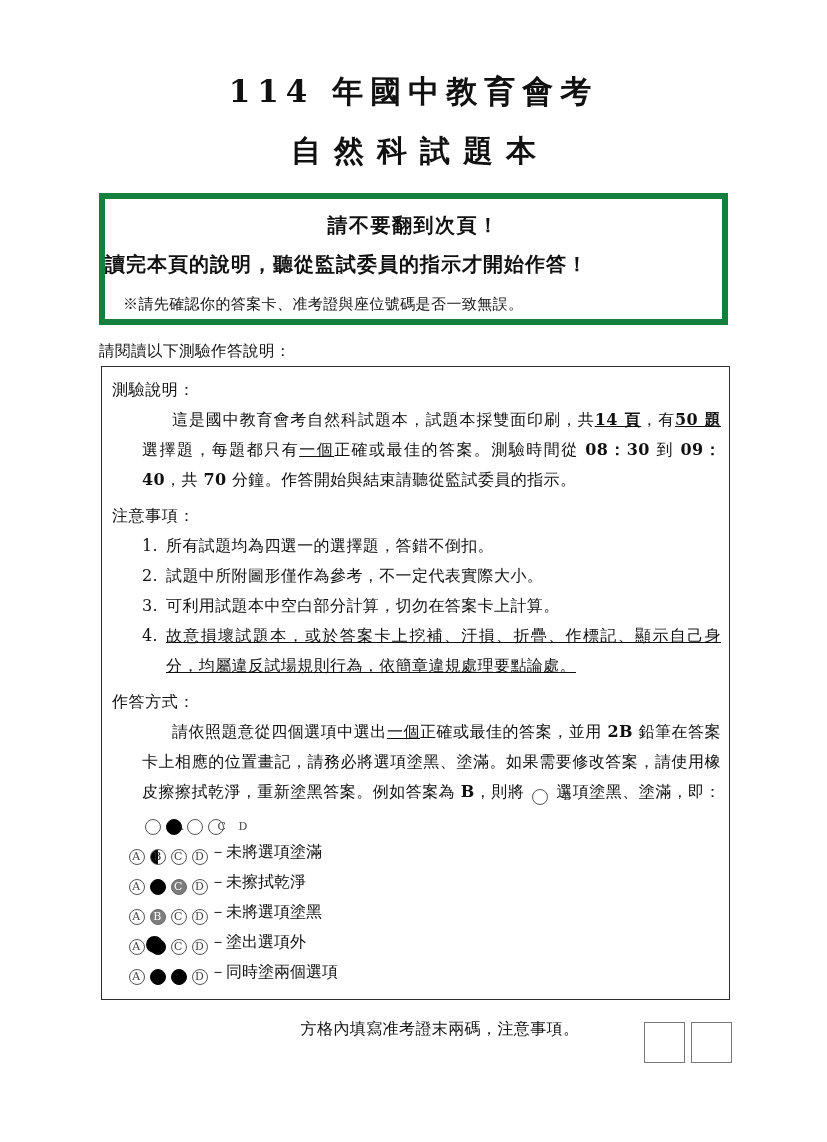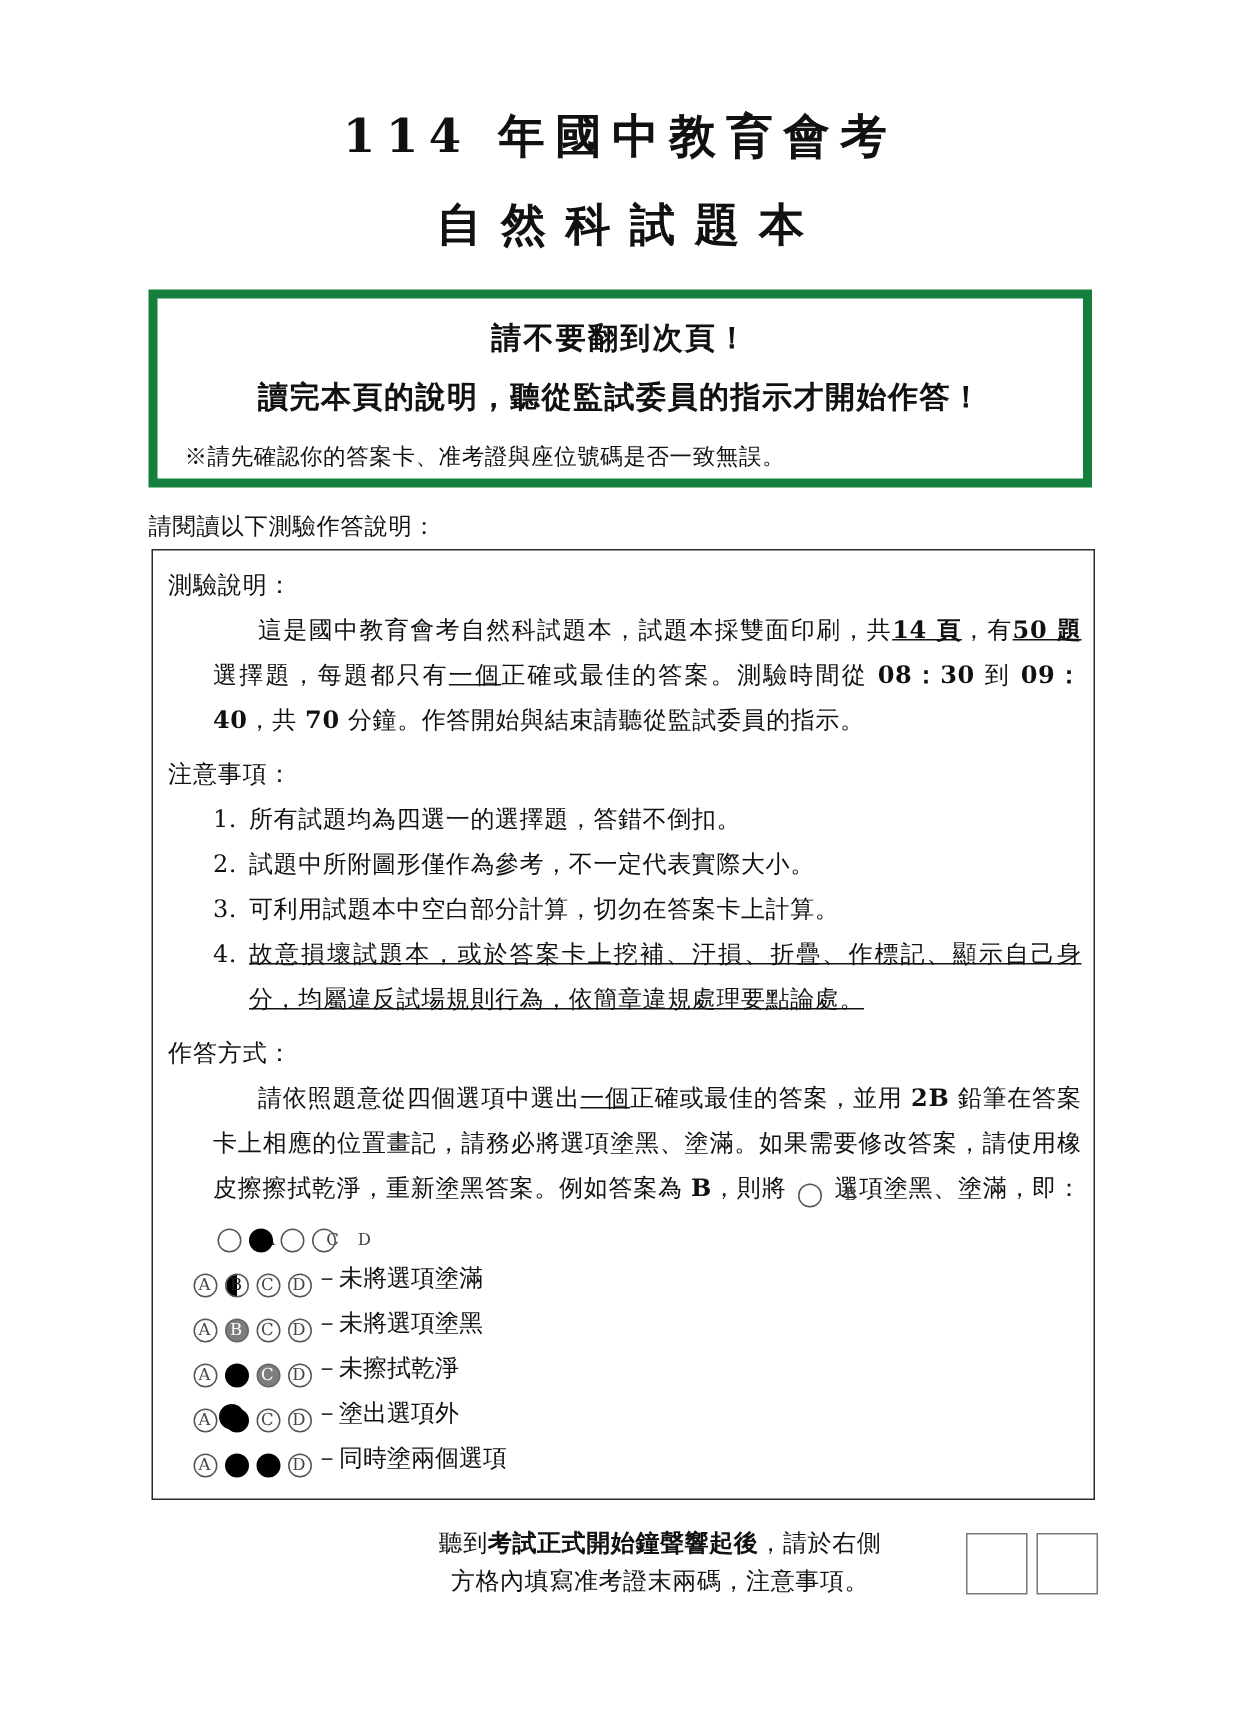--- a/index.html
+++ b/index.html
@@ -64,21 +64,20 @@
     width: 100%;
     text-align: center;
     font-size: 20px;
     font-weight: bold;
     letter-spacing: 1.5px;
   }
   .notice-line2 {
     position: absolute;
     left: 0; top: 52px;
     width: 100%;
-    text-align: center;
     font-size: 20px;
     font-weight: bold;
     letter-spacing: 1px;
   }
   .notice-line3 {
     position: absolute;
     left: 18px;
     top: 96px;
     font-size: 15px;
     letter-spacing: 0.4px;
@@ -269,33 +268,32 @@
         <li><span class="num">4.</span><span class="u">故意損壞試題本，或於答案卡上挖補、汙損、折疊、作標記、顯示自己身分，均屬違反試場規則行為，依簡章違規處理要點論處。</span></li>
       </ul>
 
       <div class="sec-head" style="margin-top:6px;">作答方式：</div>
 
       <div class="para"><span>請依照題意從四個選項中選出</span><span class="u">一個</span><span>正確或最佳的答案，並用</span>&nbsp;<span class="b">2B</span>&nbsp;<span>鉛筆在答案卡上相應的位置畫記，請務必將選項塗黑、塗滿。如果需要修改答案，請使用橡皮擦擦拭乾淨，重新塗黑答案。例如答案為</span>&nbsp;<span class="b">B</span><span>，則將</span>&nbsp;<span class="bub">B</span>&nbsp;<span>選項塗黑、塗滿，即：</span><span class="bub">A</span><span class="bub full">B</span><span class="bub">C</span><span class="bub">D</span></div>
 
 
       <div class="bubrow"><span class="bub">A</span><span class="bub half">B</span><span class="bub">C</span><span class="bub">D</span><span class="dash">－未將選項塗滿</span></div>
 
+      <div class="bubrow"><span class="bub">A</span><span class="bub full">B</span><span class="bub gray">C</span><span class="bub">D</span><span class="dash">－未擦拭乾淨</span></div>
+
       <div class="bubrow"><span class="bub">A</span><span class="bub gray">B</span><span class="bub">C</span><span class="bub">D</span><span class="dash">－未將選項塗黑</span></div>
-
-      <div class="bubrow"><span class="bub">A</span><span class="bub full">B</span><span class="bub gray">C</span><span class="bub">D</span><span class="dash">－未擦拭乾淨</span></div>
 
       <div class="bubrow"><span class="bub">A</span><span class="bub spill">B</span><span class="bub">C</span><span class="bub">D</span><span class="dash">－塗出選項外</span></div>
 
       <div class="bubrow"><span class="bub">A</span><span class="bub full">B</span><span class="bub full">C</span><span class="bub">D</span><span class="dash">－同時塗兩個選項</span></div>
 
     </div>
   </div>
 
   <div class="footer">
-    <div><span>聽到</span><span class="b">考試正式開始鐘聲響起後</span><span>，請於右側</span></div>
     <div>方格內填寫准考證末兩碼，注意事項。</div>
   </div>
 
   <div class="footer-boxes">
     <div class="code-box"></div>
     <div class="code-box"></div>
   </div>
 
 </div>
 

